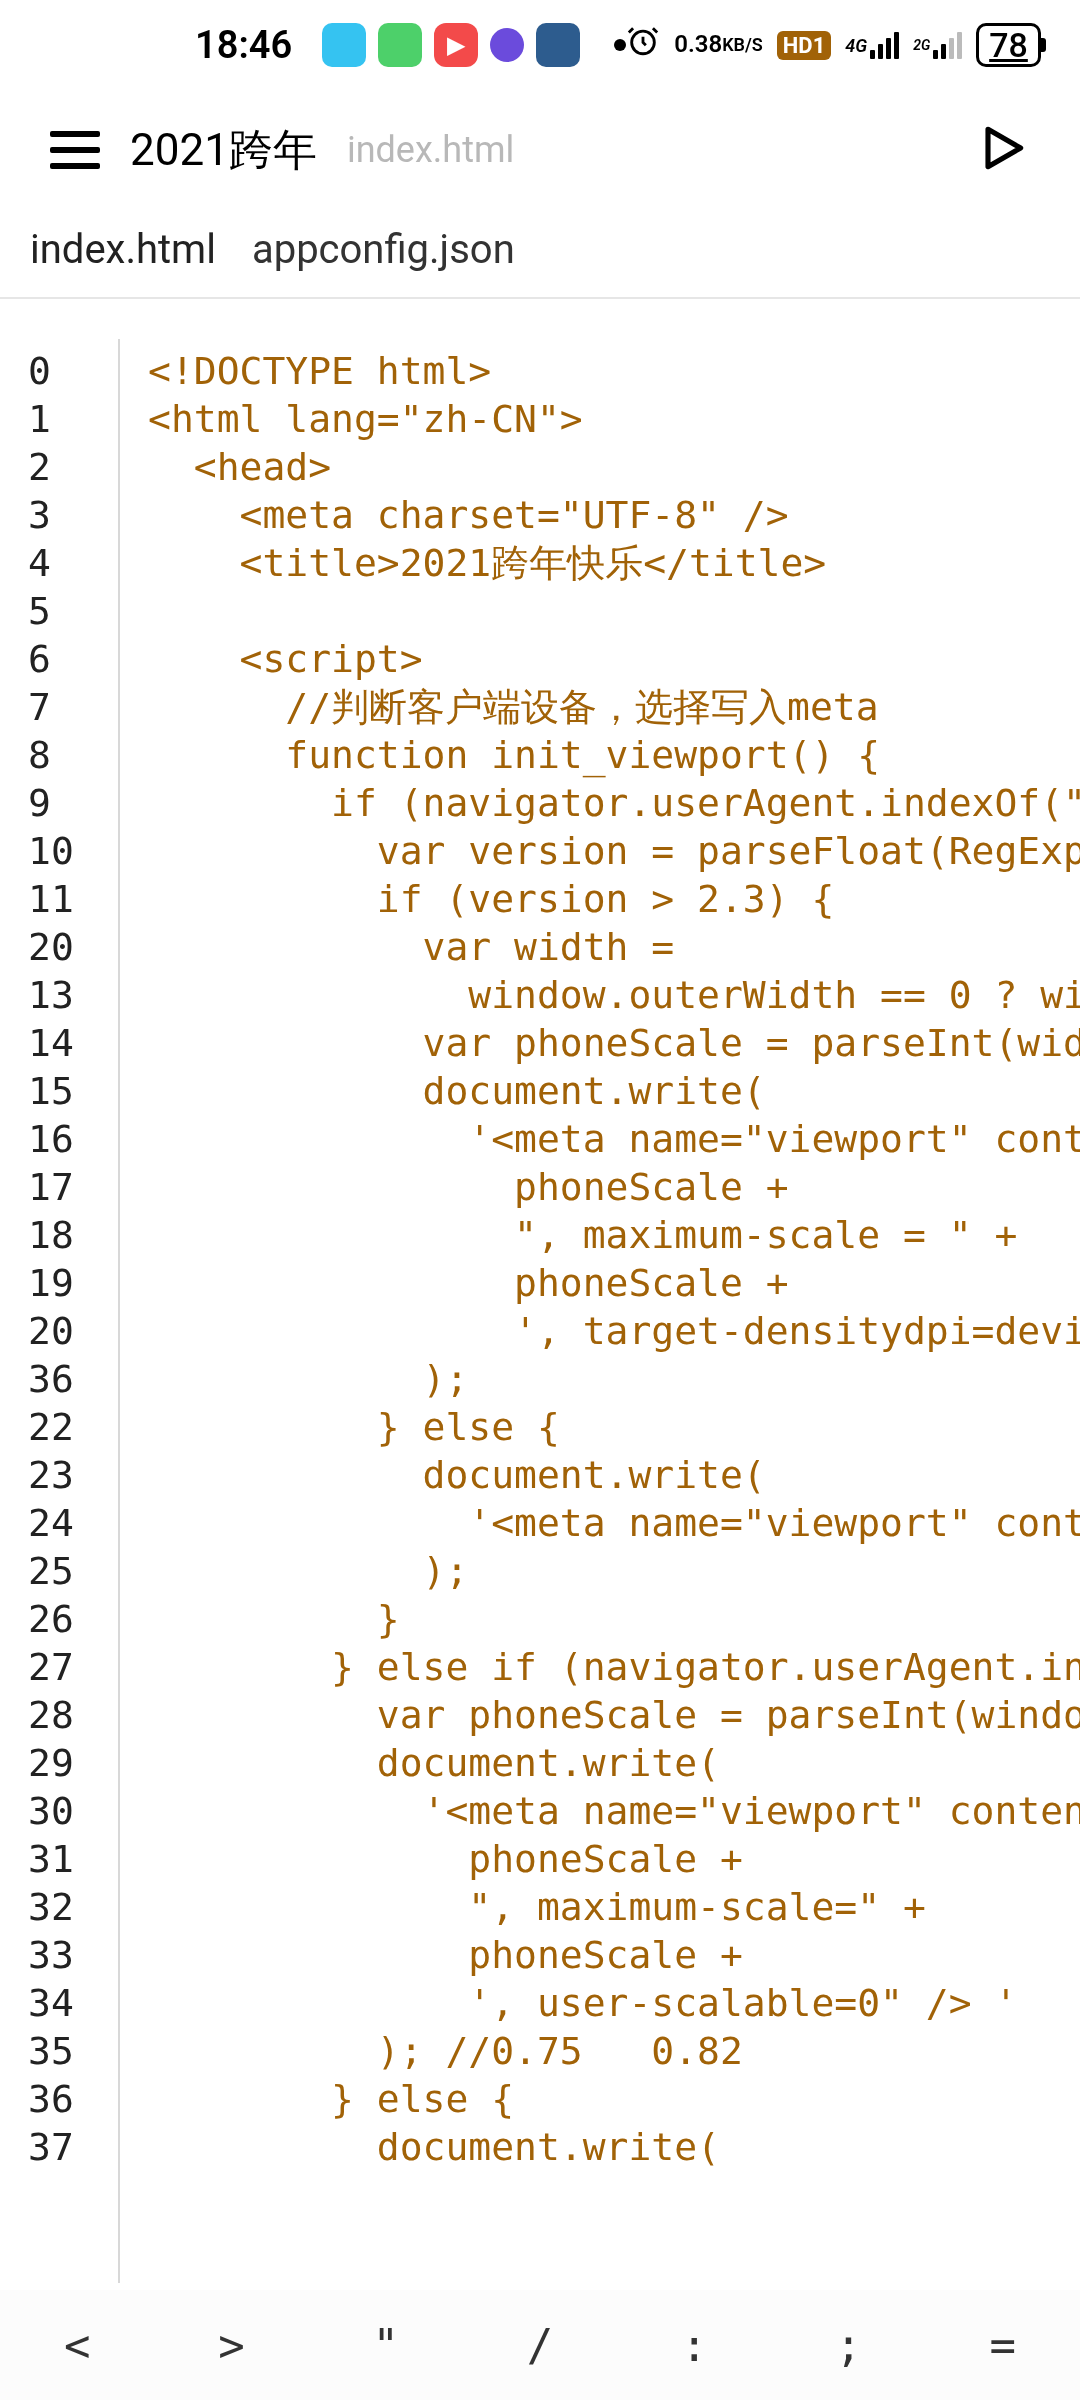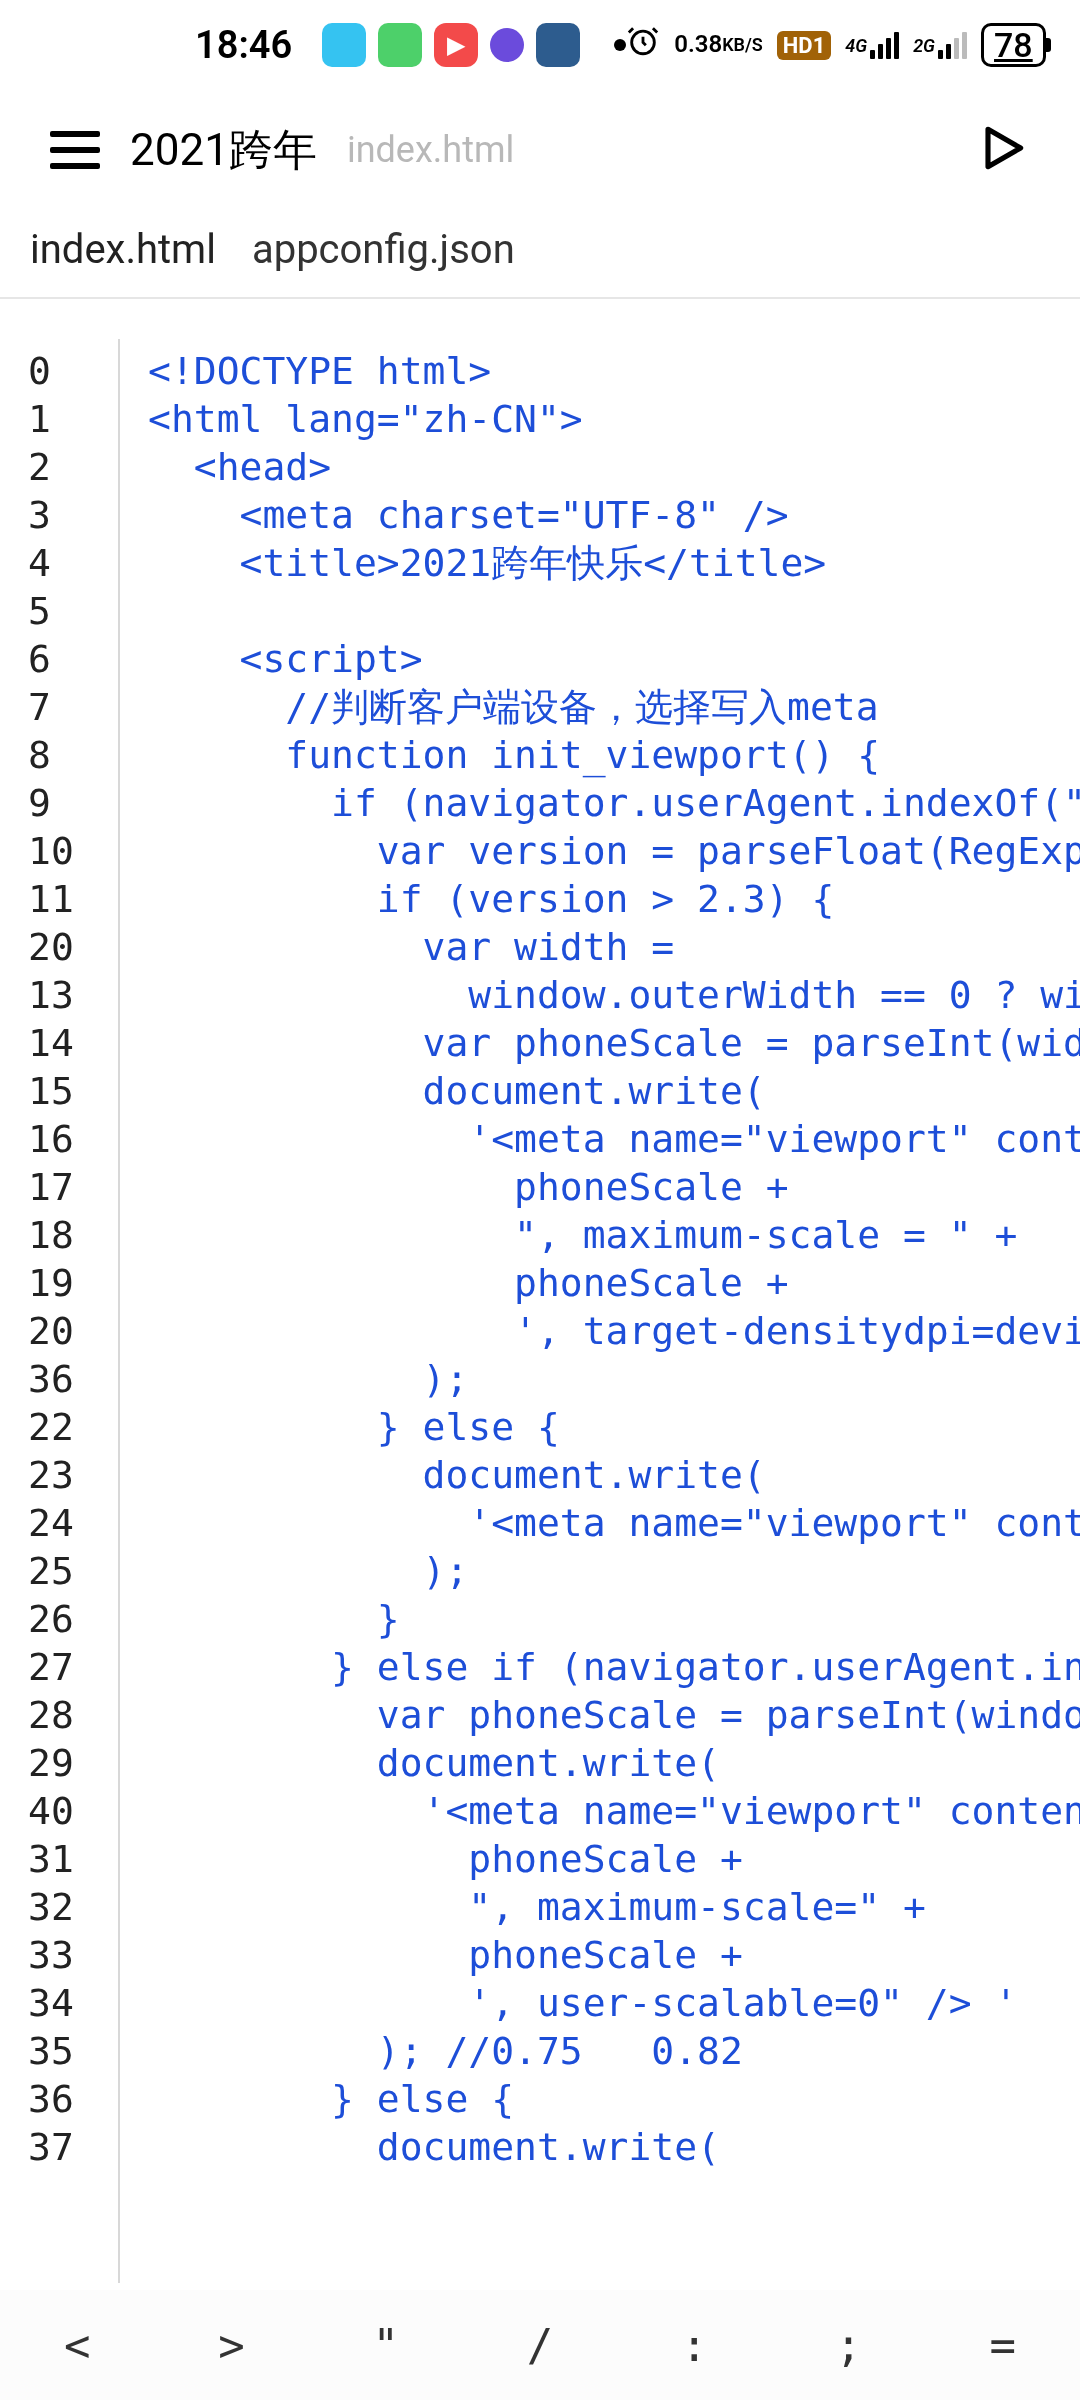--- a/index.html
+++ b/index.html
@@ -103,21 +103,21 @@
     font-family: "DejaVu Sans Mono", Menlo, Consolas, monospace;
   }
   .code {
     flex: 1;
     padding-left: 28px;
     padding-top: 8px;
     font-family: "DejaVu Sans Mono", Menlo, Consolas, monospace;
     font-size: 38px;
     white-space: pre;
     overflow: hidden;
-    color: #1d4ed8;
+    color: #a16207;
   }
   .code div { height: 48px; line-height: 48px; }
 
   
   .symbar {
     position: absolute;
     bottom: 0; left: 0; right: 0;
     height: 110px;
     display: flex;
     background: #fcfcfc;
@@ -161,21 +161,21 @@
     <span class="sig">
       <span style="font-size:18px;">4G</span>
       <span class="sig-bars">
           <span></span>
           <span></span>
           <span></span>
           <span></span>
         </span>
     </span>
     <span class="sig">
-      <span style="font-size:18px;">2G</span>
+      <span style="font-size:14px;">2G</span>
       <span class="sig-bars weak">
           <span></span>
           <span></span>
           <span></span>
           <span></span>
         </span>
     </span>
     <span class="battery">78</span>
   </div>
 </div>
@@ -226,21 +226,21 @@
       <div>20</div>
       <div>36</div>
       <div>22</div>
       <div>23</div>
       <div>24</div>
       <div>25</div>
       <div>26</div>
       <div>27</div>
       <div>28</div>
       <div>29</div>
-      <div>40</div>
+      <div>30</div>
       <div>31</div>
       <div>32</div>
       <div>33</div>
       <div>34</div>
       <div>35</div>
       <div>36</div>
       <div>37</div>
     </div>
   <div class="code" id="code"><div>&lt;!DOCTYPE html&gt;</div><div>&lt;html lang="zh-CN"&gt;</div><div>  &lt;head&gt;</div><div>    &lt;meta charset="UTF-8" /&gt;</div><div>    &lt;title&gt;2021跨年快乐&lt;/title&gt;</div><div></div><div>    &lt;script&gt;</div><div>      //判断客户端设备，选择写入meta</div><div>      function init_viewport() {</div><div>        if (navigator.userAgent.indexOf("Android") != -</div><div>          var version = parseFloat(RegExp.$1);</div><div>          if (version &gt; 2.3) {</div><div>            var width =</div><div>              window.outerWidth == 0 ? window.screen.w</div><div>            var phoneScale = parseInt(width) / 500;</div><div>            document.write(</div><div>              '&lt;meta name="viewport" content="width=5</div><div>                phoneScale +</div><div>                ", maximum-scale = " +</div><div>                phoneScale +</div><div>                ', target-densitydpi=device-dpi"&gt;'</div><div>            );</div><div>          } else {</div><div>            document.write(</div><div>              '&lt;meta name="viewport" content="width=5</div><div>            );</div><div>          }</div><div>        } else if (navigator.userAgent.indexOf("iPhone</div><div>          var phoneScale = parseInt(window.screen.wi</div><div>          document.write(</div><div>            '&lt;meta name="viewport" content="width=50</div><div>              phoneScale +</div><div>              ", maximum-scale=" +</div><div>              phoneScale +</div><div>              ', user-scalable=0" /&gt; '</div><div>          ); //0.75   0.82</div><div>        } else {</div><div>          document.write(</div></div>
 </div>

